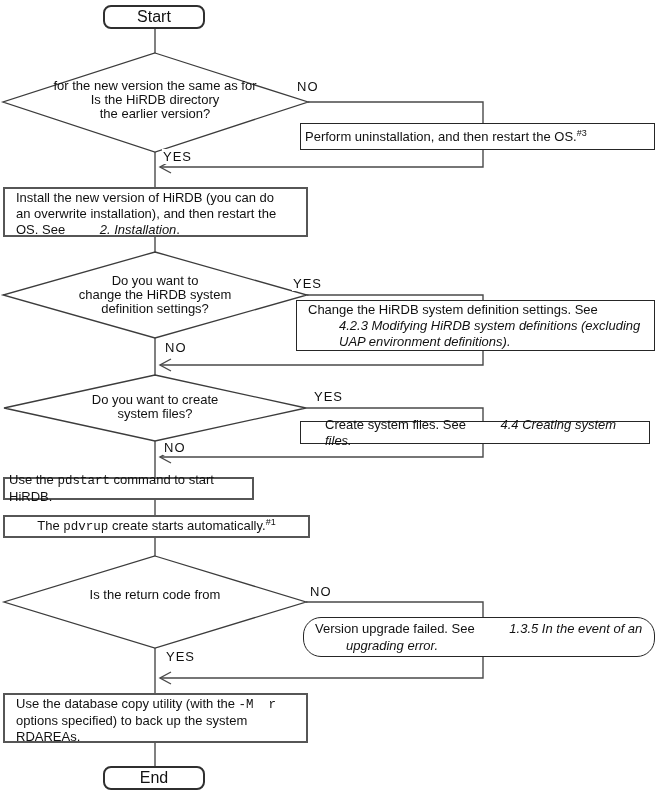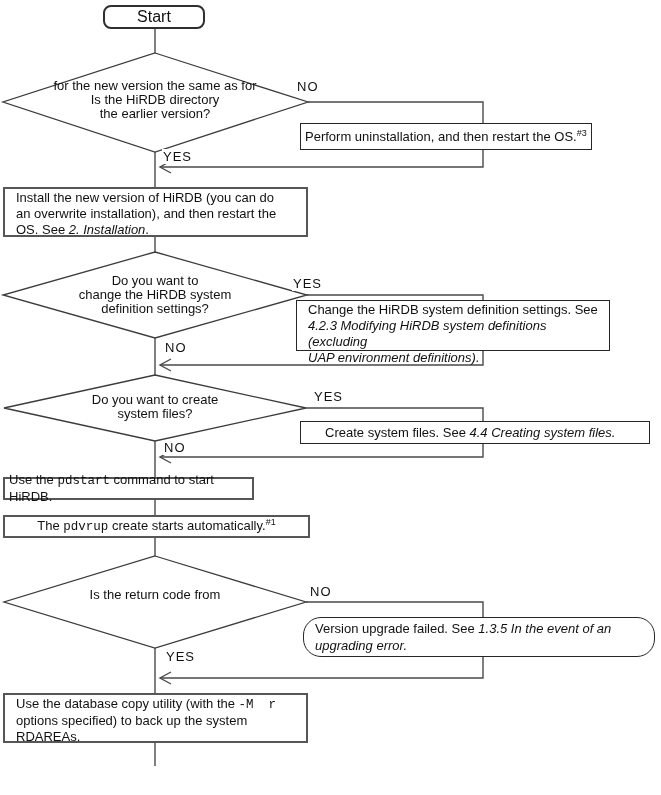--- a/index.html
+++ b/index.html
@@ -48,21 +48,21 @@
   }
   .branch-label {
     position: absolute;
     font-size: 13px;
     letter-spacing: 1px;
     z-index: 2;
     background: #ffffff;
     padding: 0 1px;
   }
   .mono { font-family: "Liberation Mono", monospace; font-size: 12.5px; white-space: pre; }
-  .it { font-style: italic; }
+  .it { font-style: italic; margin-left: 31px; }
   .sup { font-size: 9px; vertical-align: super; line-height: 0; }
 </style>
 </head>
 <body>
 
 <div id="stage">
 
   <svg id="wires" width="661" height="795" viewBox="0 0 661 795">
     <g fill="none" stroke="#4a4a4a" stroke-width="1.4">
 
@@ -100,20 +100,23 @@
       <polygon points="155,53 308,102 155,152 3,102"></polygon>
       <polygon points="155,252 307,295 155,338 3,295"></polygon>
       <polygon points="155,375 306,408 155,441 4,408"></polygon>
       <polygon points="155,556 306,602 155,648 4,602"></polygon>
     </g>
   </svg>
 
   <div class="terminator" style="left:103px; top:5px; width:102px; height:24px;">
     <span>Start</span>
   </div>
+  <div class="terminator" style="left:103px; top:766px; width:102px; height:24px;">
+    <span>End</span>
+  </div>
 
   <div class="dtext" style="top:79px;">
     <div><span>for the new version the same as for</span></div>
     <div><span>Is the HiRDB directory</span></div>
     <div><span>the earlier version?</span></div>
   </div>
   <div class="dtext" style="top:274px;">
     <div><span>Do you want to</span></div>
     <div><span>change the HiRDB system</span></div>
     <div><span>definition settings?</span></div>
@@ -128,31 +131,31 @@
 
   <div class="branch-label" style="left:296px; top:79px;">NO</div>
   <div class="branch-label" style="left:162px; top:149px;">YES</div>
   <div class="branch-label" style="left:292px; top:276px;">YES</div>
   <div class="branch-label" style="left:164px; top:340px;">NO</div>
   <div class="branch-label" style="left:313px; top:389px;">YES</div>
   <div class="branch-label" style="left:163px; top:440px;">NO</div>
   <div class="branch-label" style="left:309px; top:584px;">NO</div>
   <div class="branch-label" style="left:165px; top:649px;">YES</div>
 
-  <div class="proc side vcenter" style="left:300px; top:123px; width:292px; height:27px;">
+  <div class="proc side vcenter" style="left:300px; top:123px; width:355px; height:27px;">
     <div><span>Perform uninstallation, and then restart the OS.</span><span class="sup">#3</span></div>
   </div>
 
   <div class="proc main multiline" style="left:3px; top:187px; width:305px; height:50px;">
     <div><span>Install the new version of HiRDB (you can do</span></div>
     <div><span>an overwrite installation), and then restart the</span></div>
     <div><span>OS. See </span><span class="it">2. Installation</span><span>.</span></div>
   </div>
 
-  <div class="proc side multiline" style="left:296px; top:300px; width:314px; height:51px;">
+  <div class="proc side multiline" style="left:296px; top:300px; width:359px; height:51px;">
     <div><span>Change the HiRDB system definition settings. See</span></div>
     <div><span class="it">4.2.3 Modifying HiRDB system definitions (excluding</span></div>
     <div><span class="it">UAP environment definitions).</span></div>
   </div>
 
   <div class="proc side vcenter" style="left:300px; top:421px; width:350px; height:23px;padding-left:24px;">
     <div><span>Create system files. See </span><span class="it">4.4 Creating system files.</span></div>
   </div>
 
   <div class="proc main vcenter hcenter" style="left:3px; top:477px; width:251px; height:23px;">

